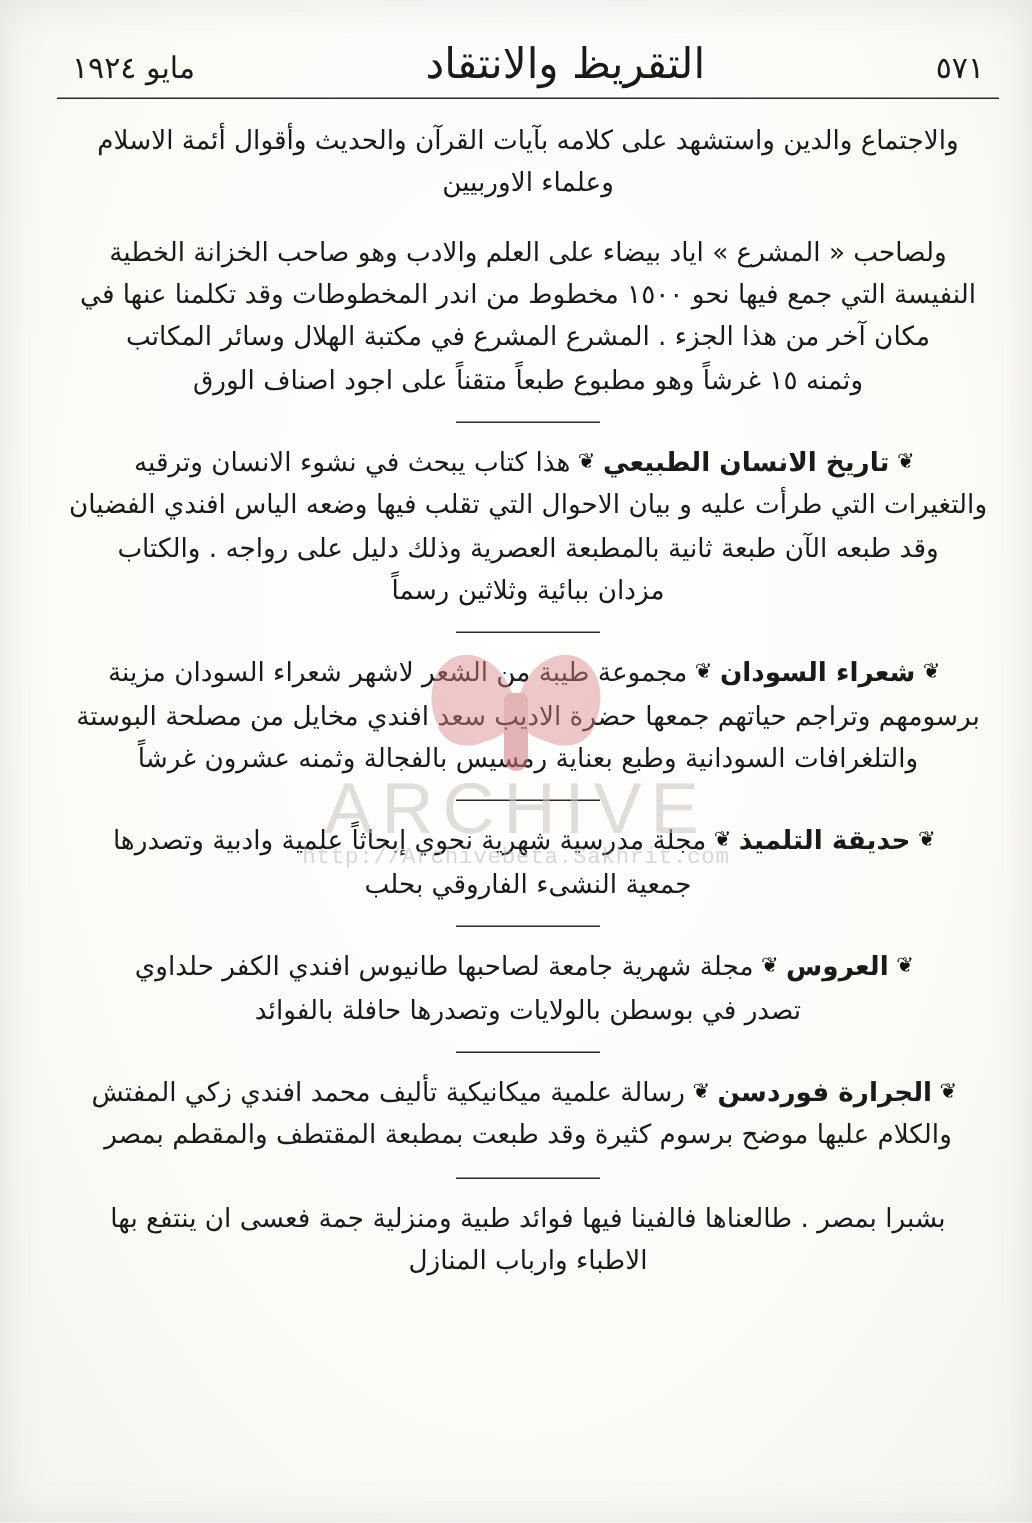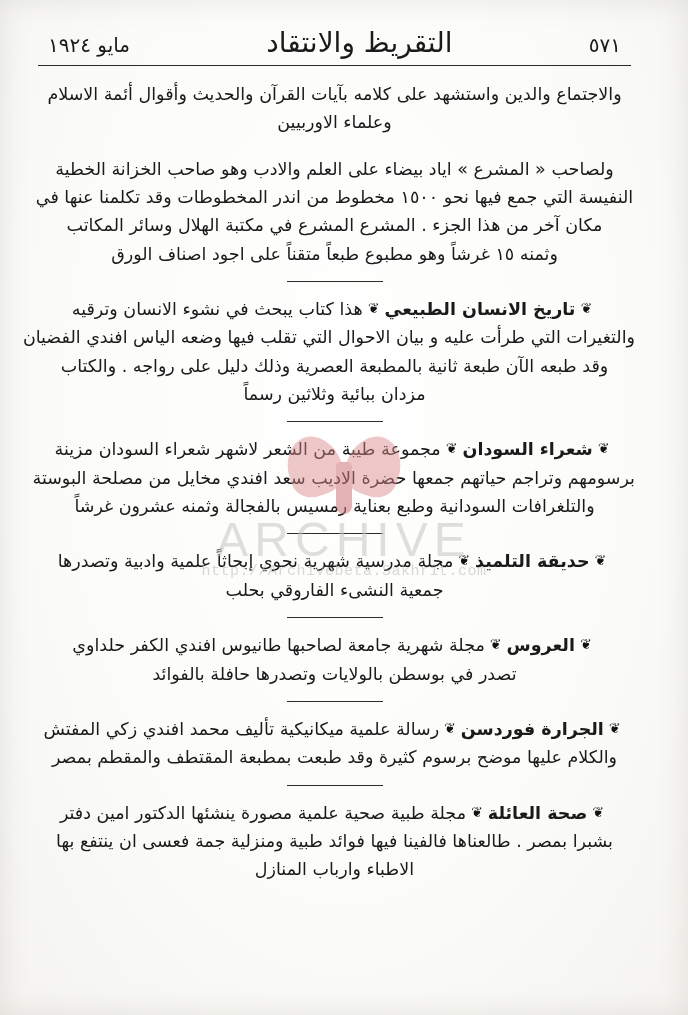--- a/index.html
+++ b/index.html
@@ -12,21 +12,21 @@
     background: #fdfdfb;
     font-family: "DejaVu Sans", sans-serif;
     color: #1a1a1a;
     overflow: hidden;
   }
   .page {
     position: relative;
     width: 688px;
     height: 1015px;
     box-sizing: border-box;
-    padding: 26px 53px 10px 34px;
+    padding: 26px 18px 10px 34px;
     background:
       radial-gradient(ellipse at 50% 40%, #ffffff 0%, #fbfbf8 60%, #f4f3ef 100%);
   }
   
   .page:before {
     content: "";
     position: absolute;
     inset: 0;
     pointer-events: none;
     box-shadow: inset 0 0 28px rgba(140,135,125,0.18);
@@ -205,23 +205,20 @@
   <div class="block">
     <span class="line l-just">
       <span class="flower">❦</span><span class="ttl">الجرارة فوردسن</span><span class="flower">❦</span><span>رسالة علمية ميكانيكية تأليف محمد افندي زكي المفتش</span>
     </span>
     <span class="line l-center">والكلام عليها موضح برسوم كثيرة وقد طبعت بمطبعة المقتطف والمقطم بمصر</span>
   </div>
 
   <hr class="sep">
 
   <div class="block">
-    <span class="line l-just">
-      <span class="flower">❦</span><span class="ttl">صحة العائلة</span><span class="flower">❦</span><span>مجلة طبية صحية علمية مصورة ينشئها الدكتور امين دفتر</span>
-    </span>
     <span class="line l-just">بشبرا بمصر .  طالعناها فالفينا فيها فوائد طبية ومنزلية جمة فعسى ان ينتفع بها</span>
     <span class="line l-right">الاطباء وارباب المنازل</span>
   </div>
 
   <div class="watermark">
     <div class="wm-logo">
       <div class="petal l"></div>
       <div class="petal r"></div>
       <div class="stem"></div>
     </div>

